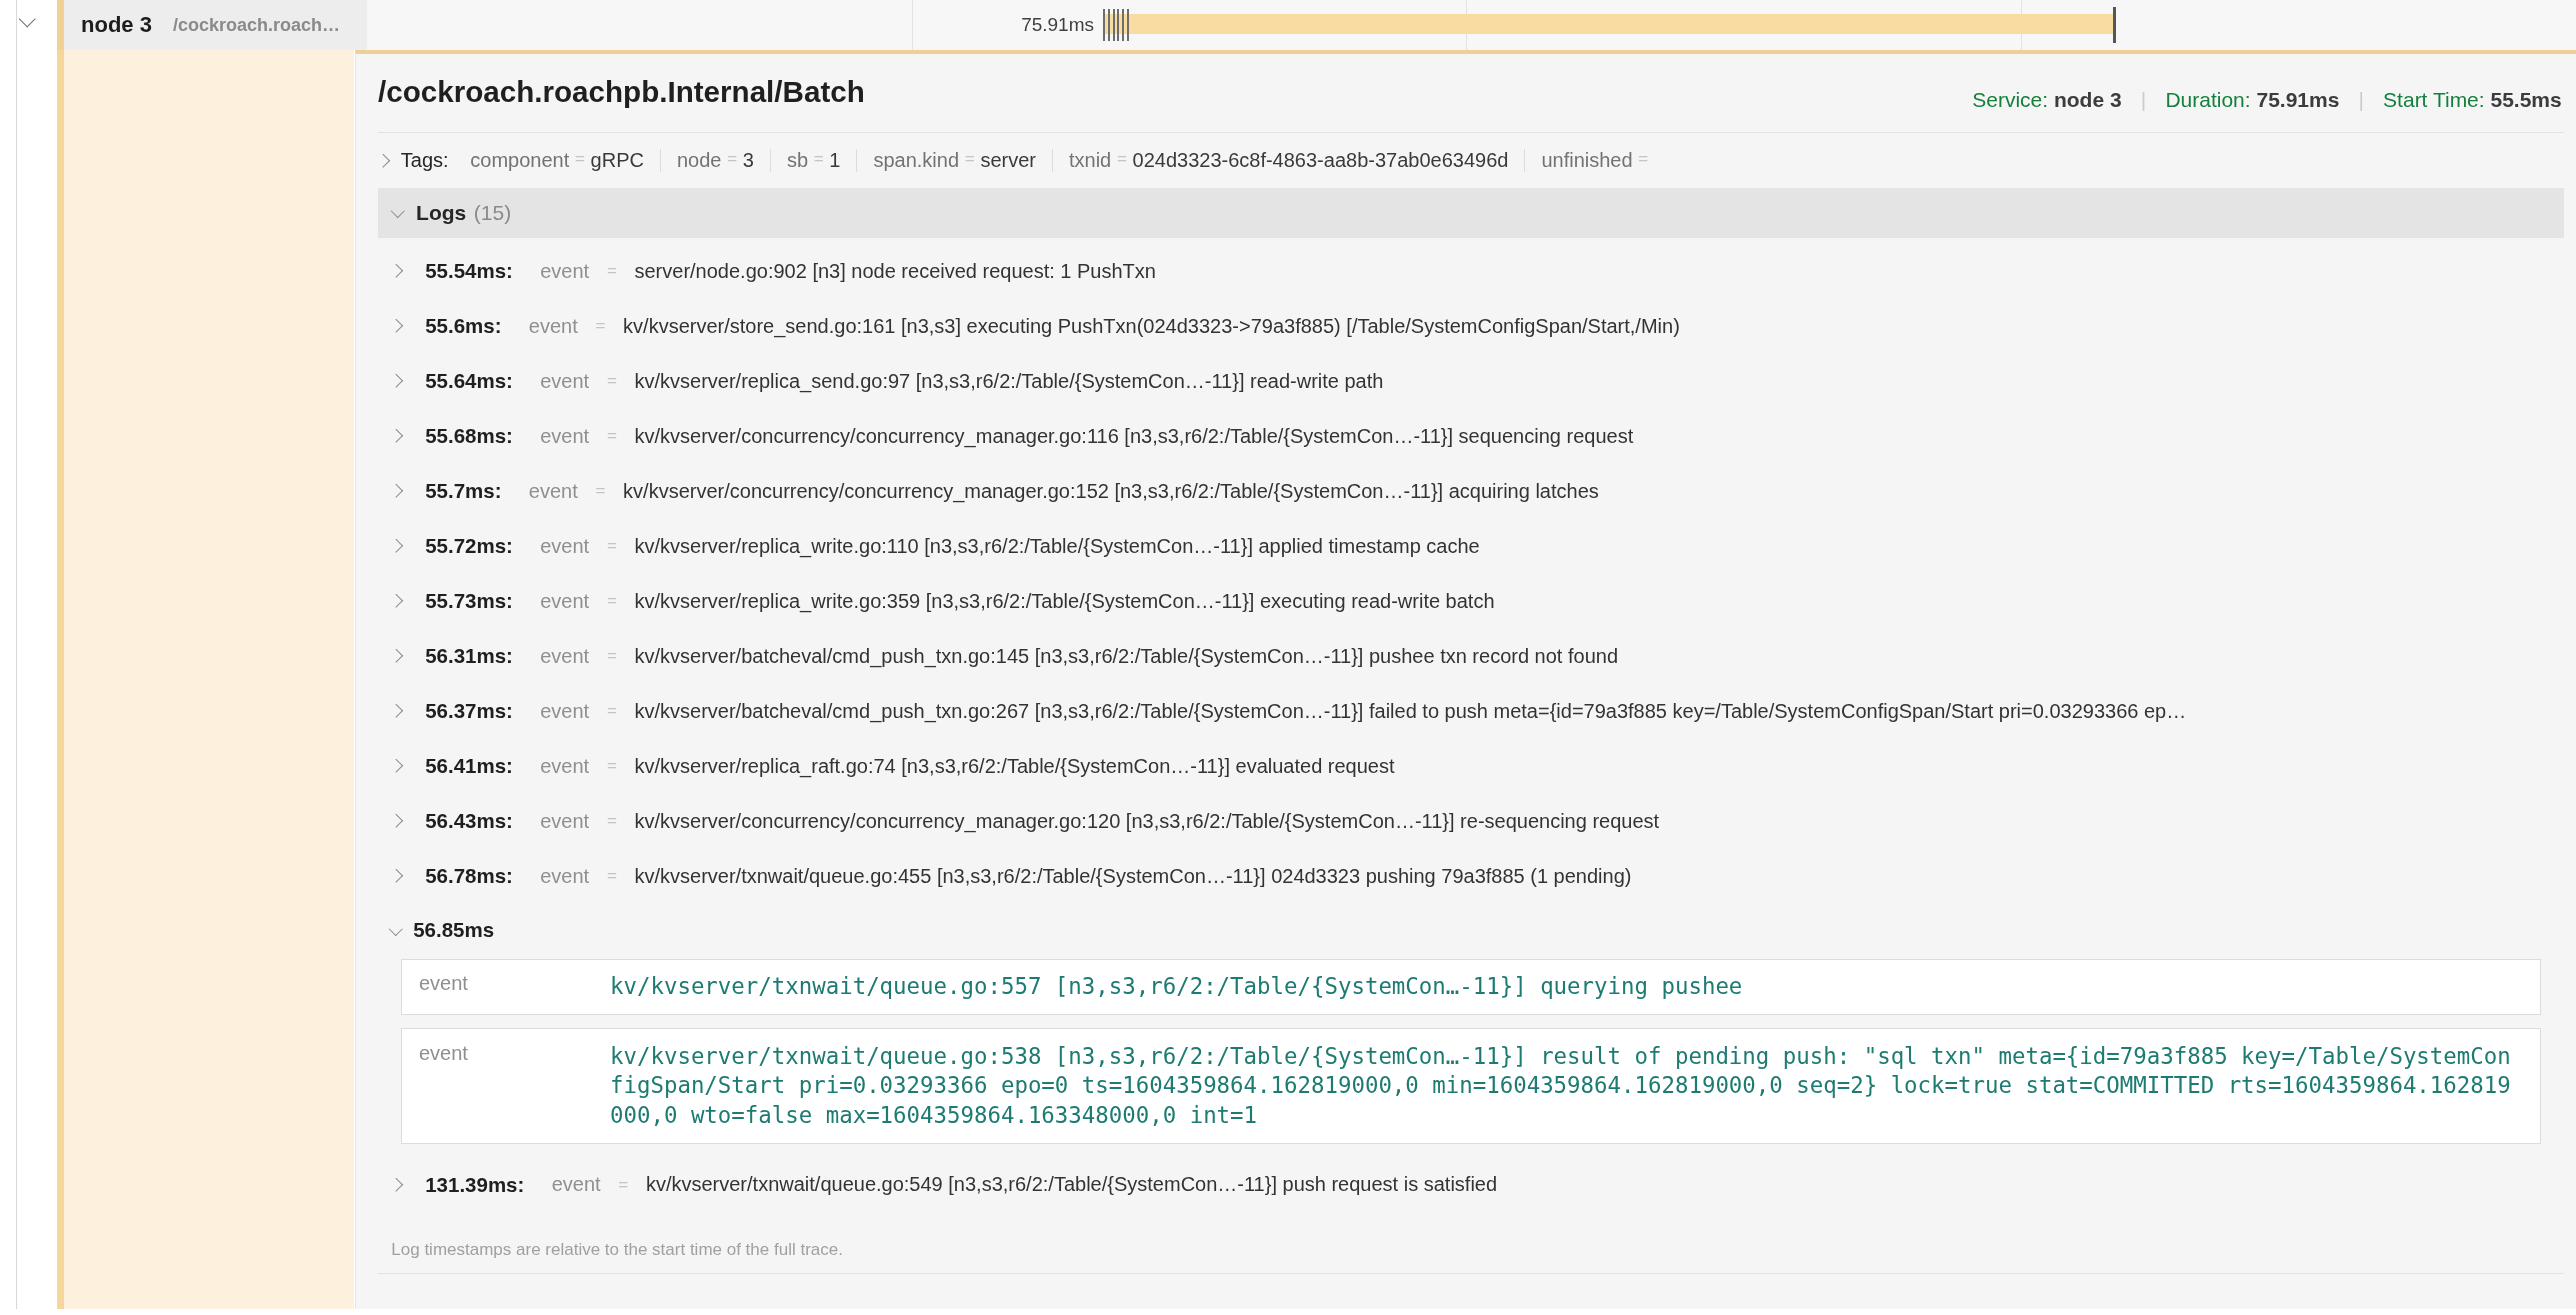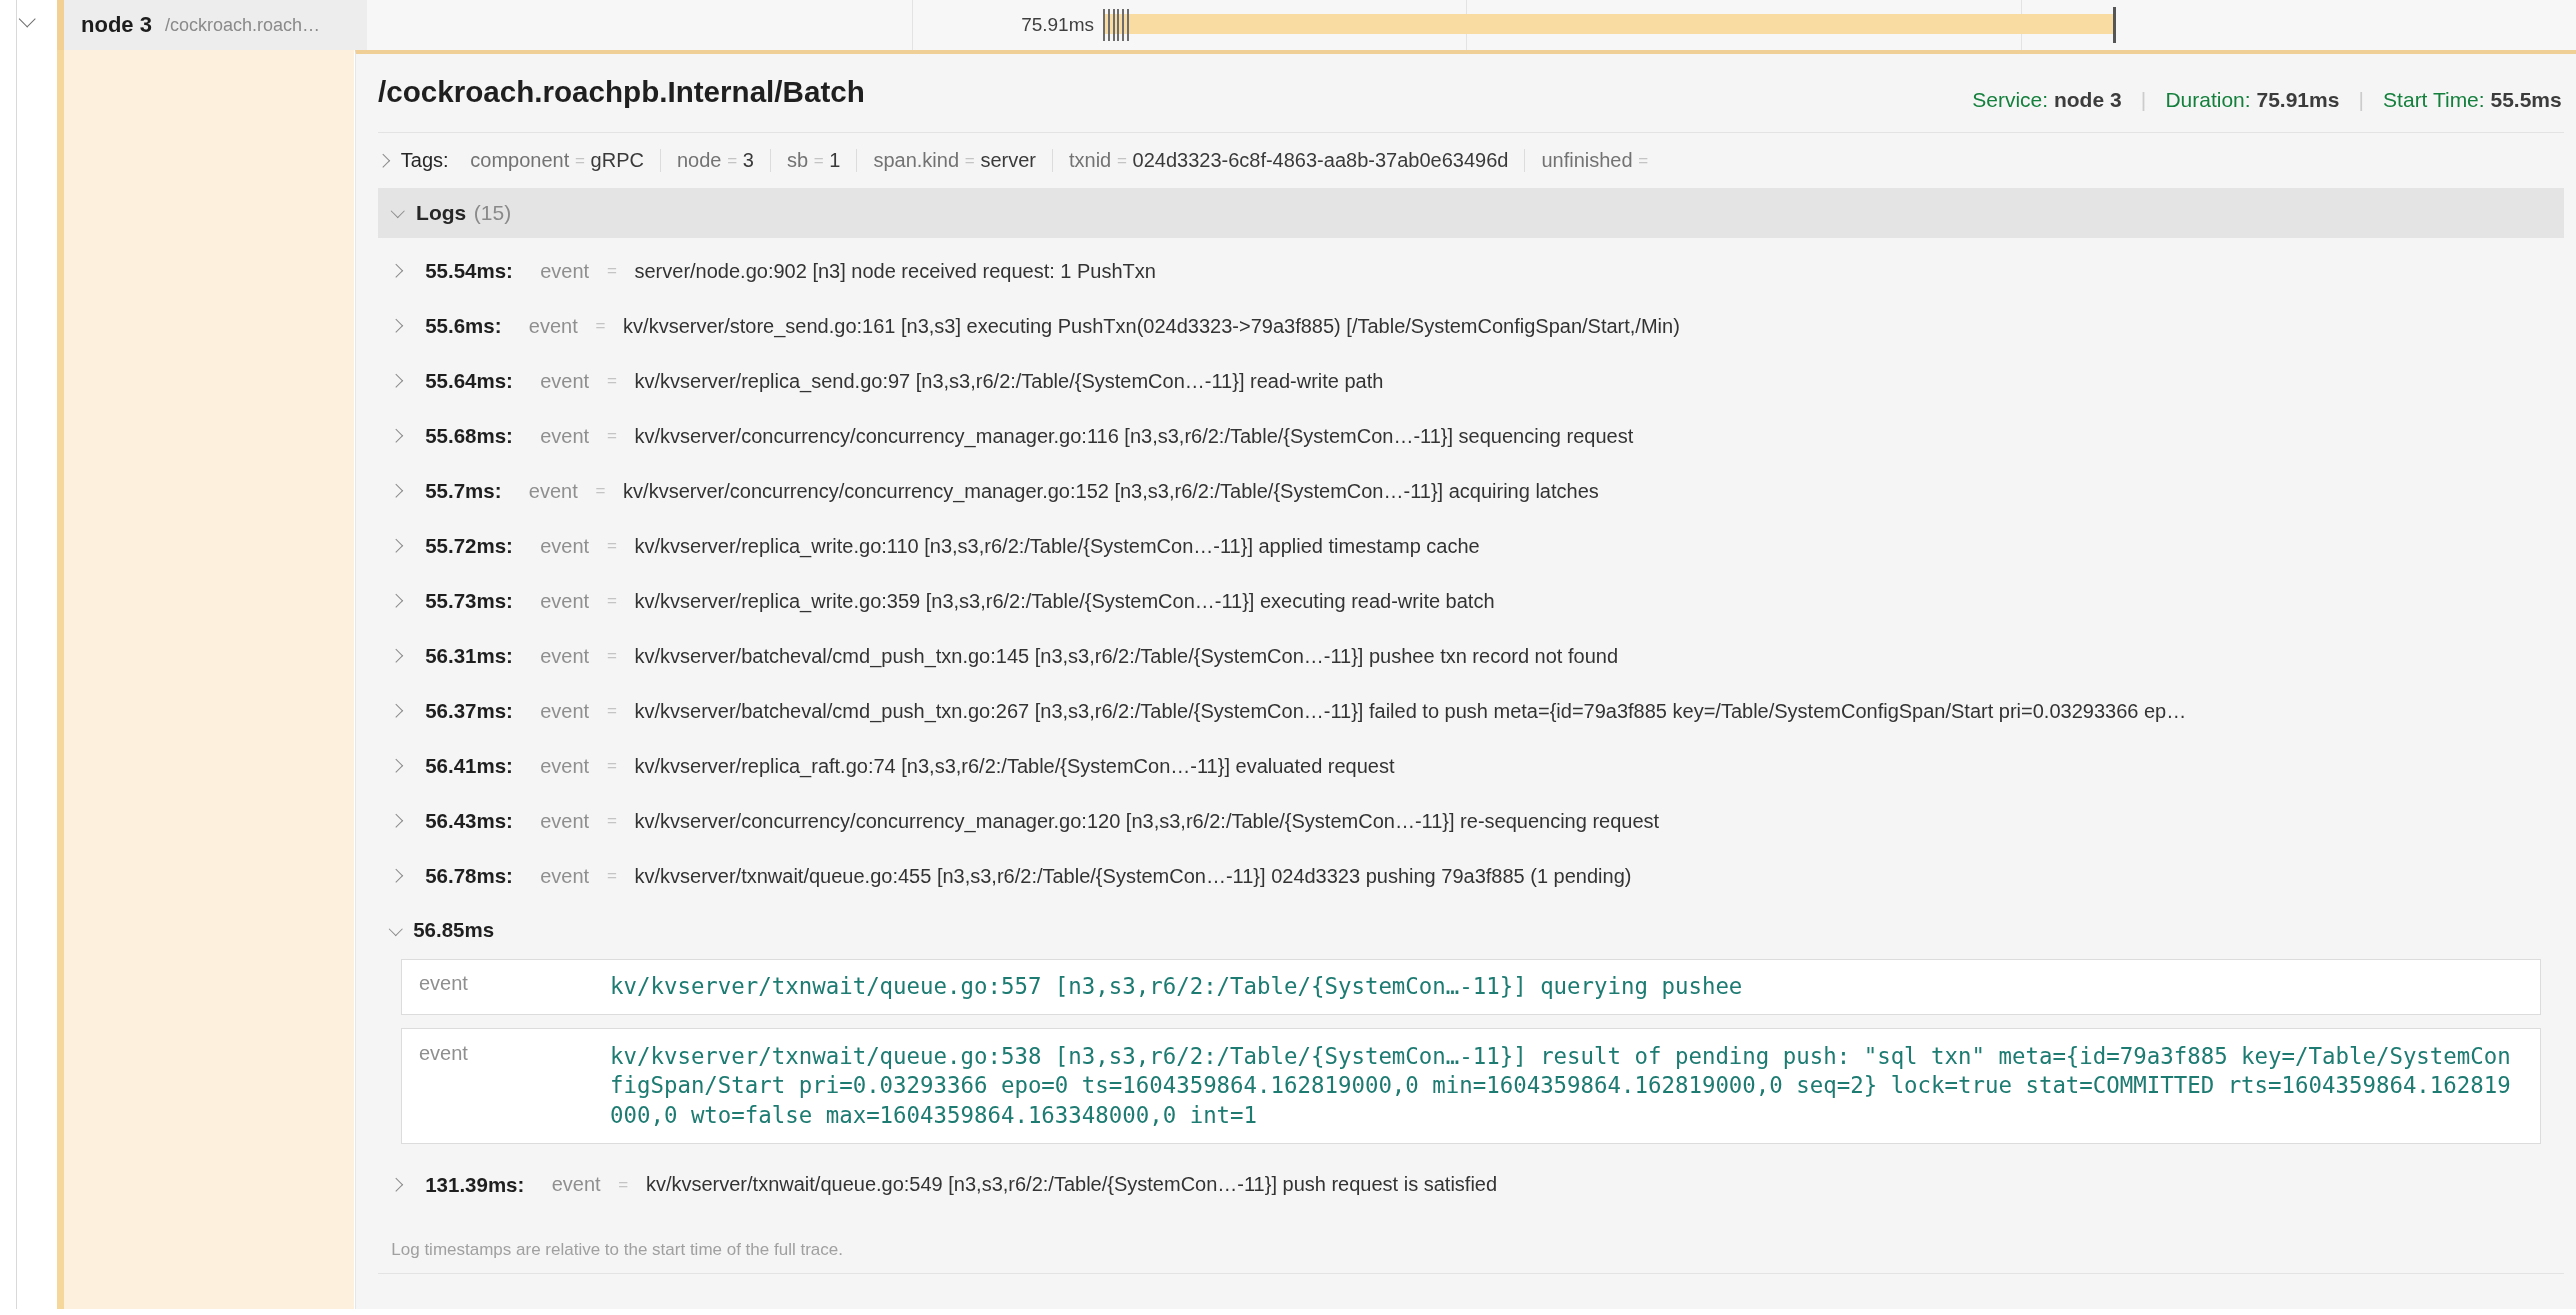--- a/index.html
+++ b/index.html
@@ -5,21 +5,21 @@
   * { margin:0; padding:0; box-sizing:border-box; }
   html,body { width:2576px; height:1316px; background:#ffffff; font-family:"Liberation Sans", sans-serif; overflow:hidden; }
   .stage { position:relative; width:2576px; height:1316px; }
 
   
   .top-row { position:absolute; left:0; top:0; width:2576px; height:50px; background:#ffffff; }
   .left-vline { position:absolute; left:16px; top:0; width:1px; height:100%; background:#d9d9d9; }
   .collapse-chev { position:absolute; left:21px; top:17px; }
   .span-tab { position:absolute; left:57px; top:0; width:310px; height:50px; background:#ededed; border-left:7.6px solid #f2cf93; display:flex; align-items:center; padding-left:17px; white-space:nowrap; overflow:hidden; cursor:pointer; }
   .span-tab .svc { font-size:22px; font-weight:bold; color:#1d1d1d; }
-  .span-tab .op { font-size:18px; color:#8a8a8a; margin-left:13px; }
+  .span-tab .op { font-size:18px; color:#8a8a8a; margin-left:21px;font-weight:bold; }
   .timeline { position:absolute; left:367px; top:0; right:0; height:50px; background:#f7f7f7; }
   .gridline { position:absolute; top:0; width:1px; height:50px; background:#e3e3e3; }
   .dur-label { position:absolute; left:0; top:0; width:727px; height:50px; line-height:50px; text-align:right; font-size:19px; color:#3f3f3f; }
   .span-bar { position:absolute; left:737px; top:14.3px; width:1011px; height:20px; background:#f8dca2; }
   .log-tick { position:absolute; top:8.6px; width:1.9px; height:32px; background:#6d6d6d; }
   .end-tick { position:absolute; top:6.7px; width:2.9px; height:36px; background:#565656; }
 
   
   .left-col { position:absolute; left:0; top:50px; width:355px; height:1259px; background:#ffffff; }
   .left-col .left-vline { height:1259px; }
@@ -30,21 +30,21 @@
   .detail-header { position:relative; border-bottom:1px solid #e3e3e3; padding-bottom:23px; }
   .span-title { font-size:29.6px; font-weight:bold; color:#1f1f1f; }
   .span-meta { position:absolute; right:1.9px; top:13.3px; font-size:21px; white-space:nowrap; }
   .span-meta .lbl { color:#15803d; }
   .span-meta .val { color:#3c3c3c; font-weight:bold; }
   .span-meta .pipe { color:#cccccc; margin:0 13.3px; }
 
   
   .tags-row { display:flex; align-items:center; height:55px; white-space:nowrap; overflow:hidden; cursor:pointer; }
   .tags-row .tags-label { font-size:20px; font-weight:normal; color:#262626; margin:0 5.7px 0 13.3px; }
-  .tag { display:inline-flex; align-items:center; padding:0 16px; border-right:1px solid #dcdcdc; font-size:20px; }
+  .tag { display:inline-flex; padding:0 16px; border-right:1px solid #dcdcdc; font-size:20px; }
   .tag:last-child { border-right:none; }
   .tk { color:#737373; }
   .eq { color:#c4c4c4; font-size:17px; margin:0 5.7px; }
   .tv { color:#3a3a3a; }
 
   
   .logs-band { display:flex; align-items:center; height:50px; background:#e4e4e4; padding-left:15.3px; cursor:pointer; }
   .logs-band .logs-title { font-size:21px; font-weight:bold; color:#262626; margin-left:13.3px; }
   .logs-band .logs-count { font-size:21px; color:#8a8a8a; margin-left:7.6px; }
   .log-rows { margin-top:5.7px; }

